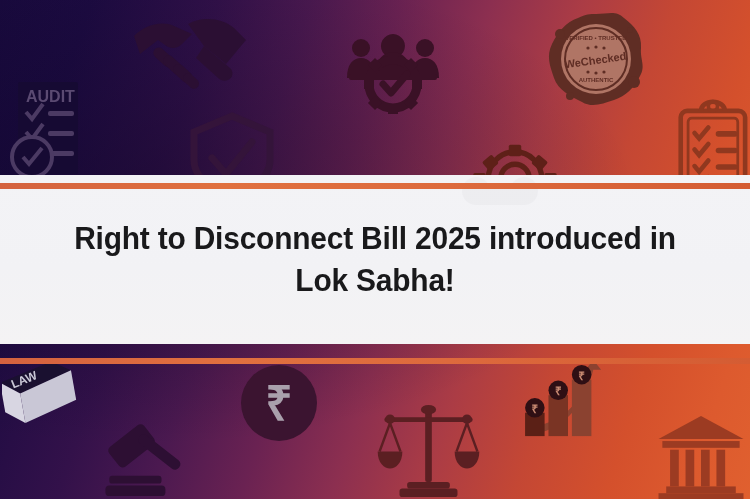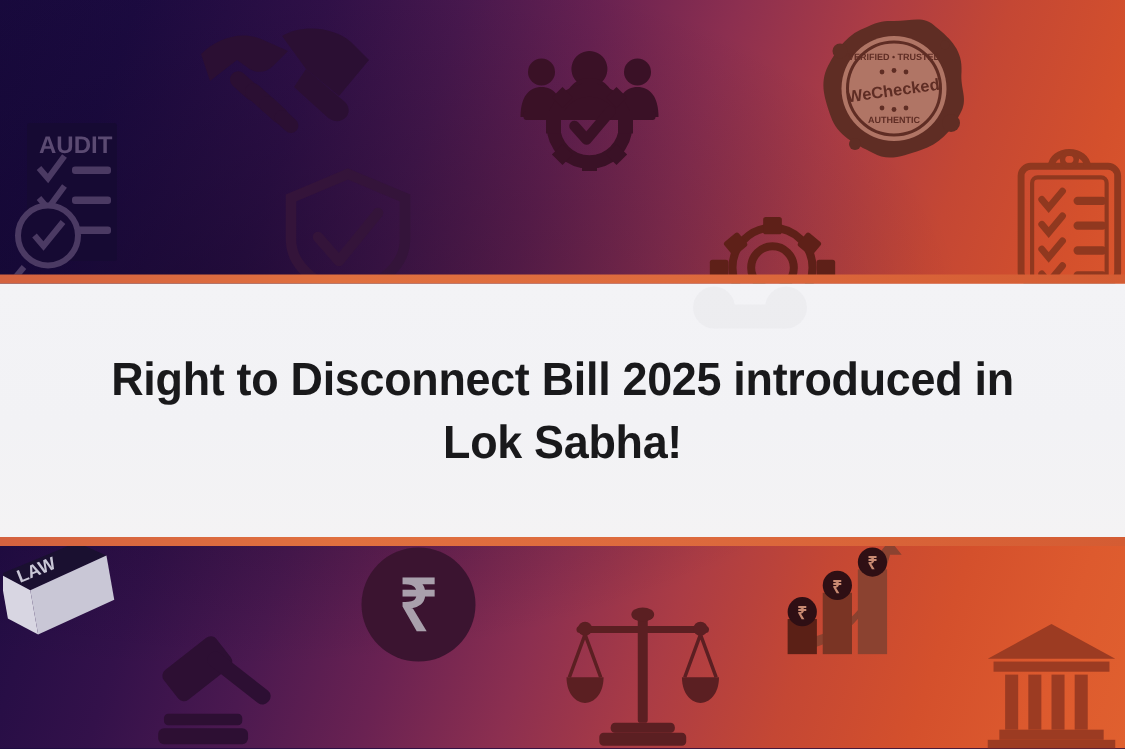--- a/index.html
+++ b/index.html
@@ -42,21 +42,21 @@
   .rule {
     position:absolute; left:0; width:750px; height:6px;
     background:linear-gradient(90deg,#d4623f 0%, #e0703f 30%, #dd6a3d 60%, #d45c33 100%);
     z-index:4;
   }
   #rule-top { top:183px; }
   #rule-bottom { top:358px; }
 
   
   #headline-band {
-    position:absolute; left:0; top:189px;
+    position:absolute; left:0; top:175px;
     width:750px; height:169px;
     background:linear-gradient(180deg,#f3f3f6 0%, #f2f2f5 55%, #f4f3f4 100%);
     z-index:3;
     display:flex; align-items:center; justify-content:center;
   }
   #headline {
     width:700px;
     text-align:center;
     font-family:"Liberation Sans", sans-serif;
     font-weight:700;

